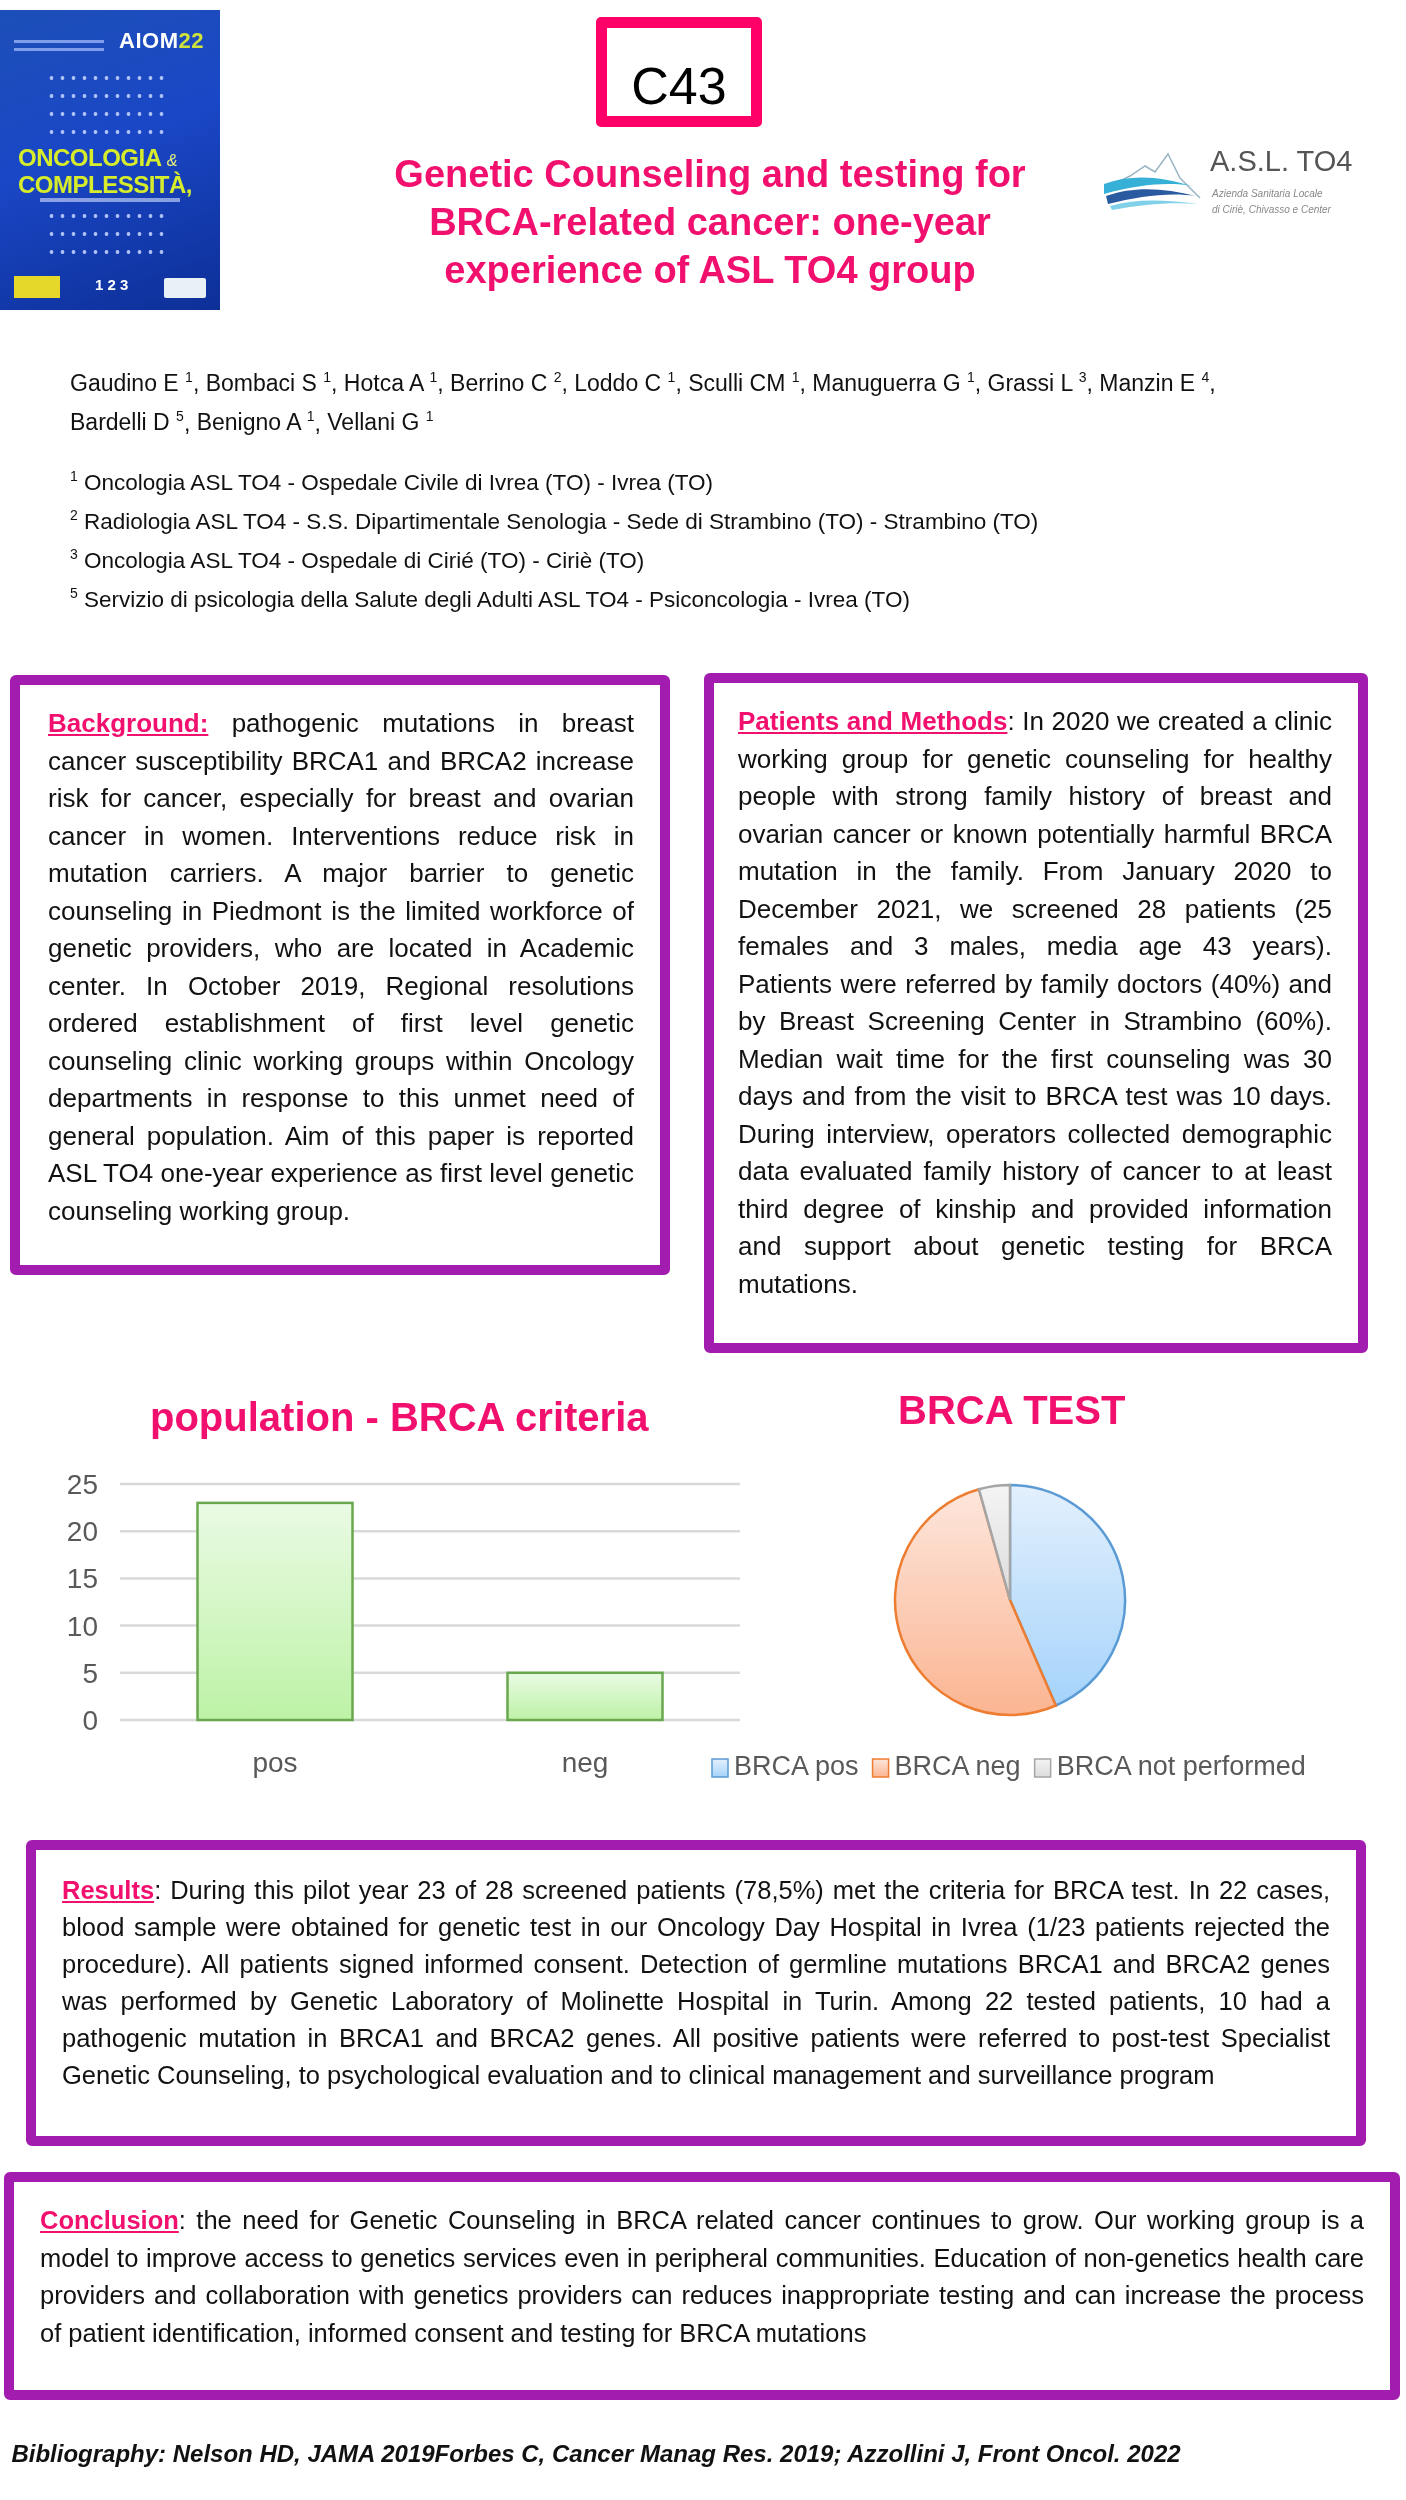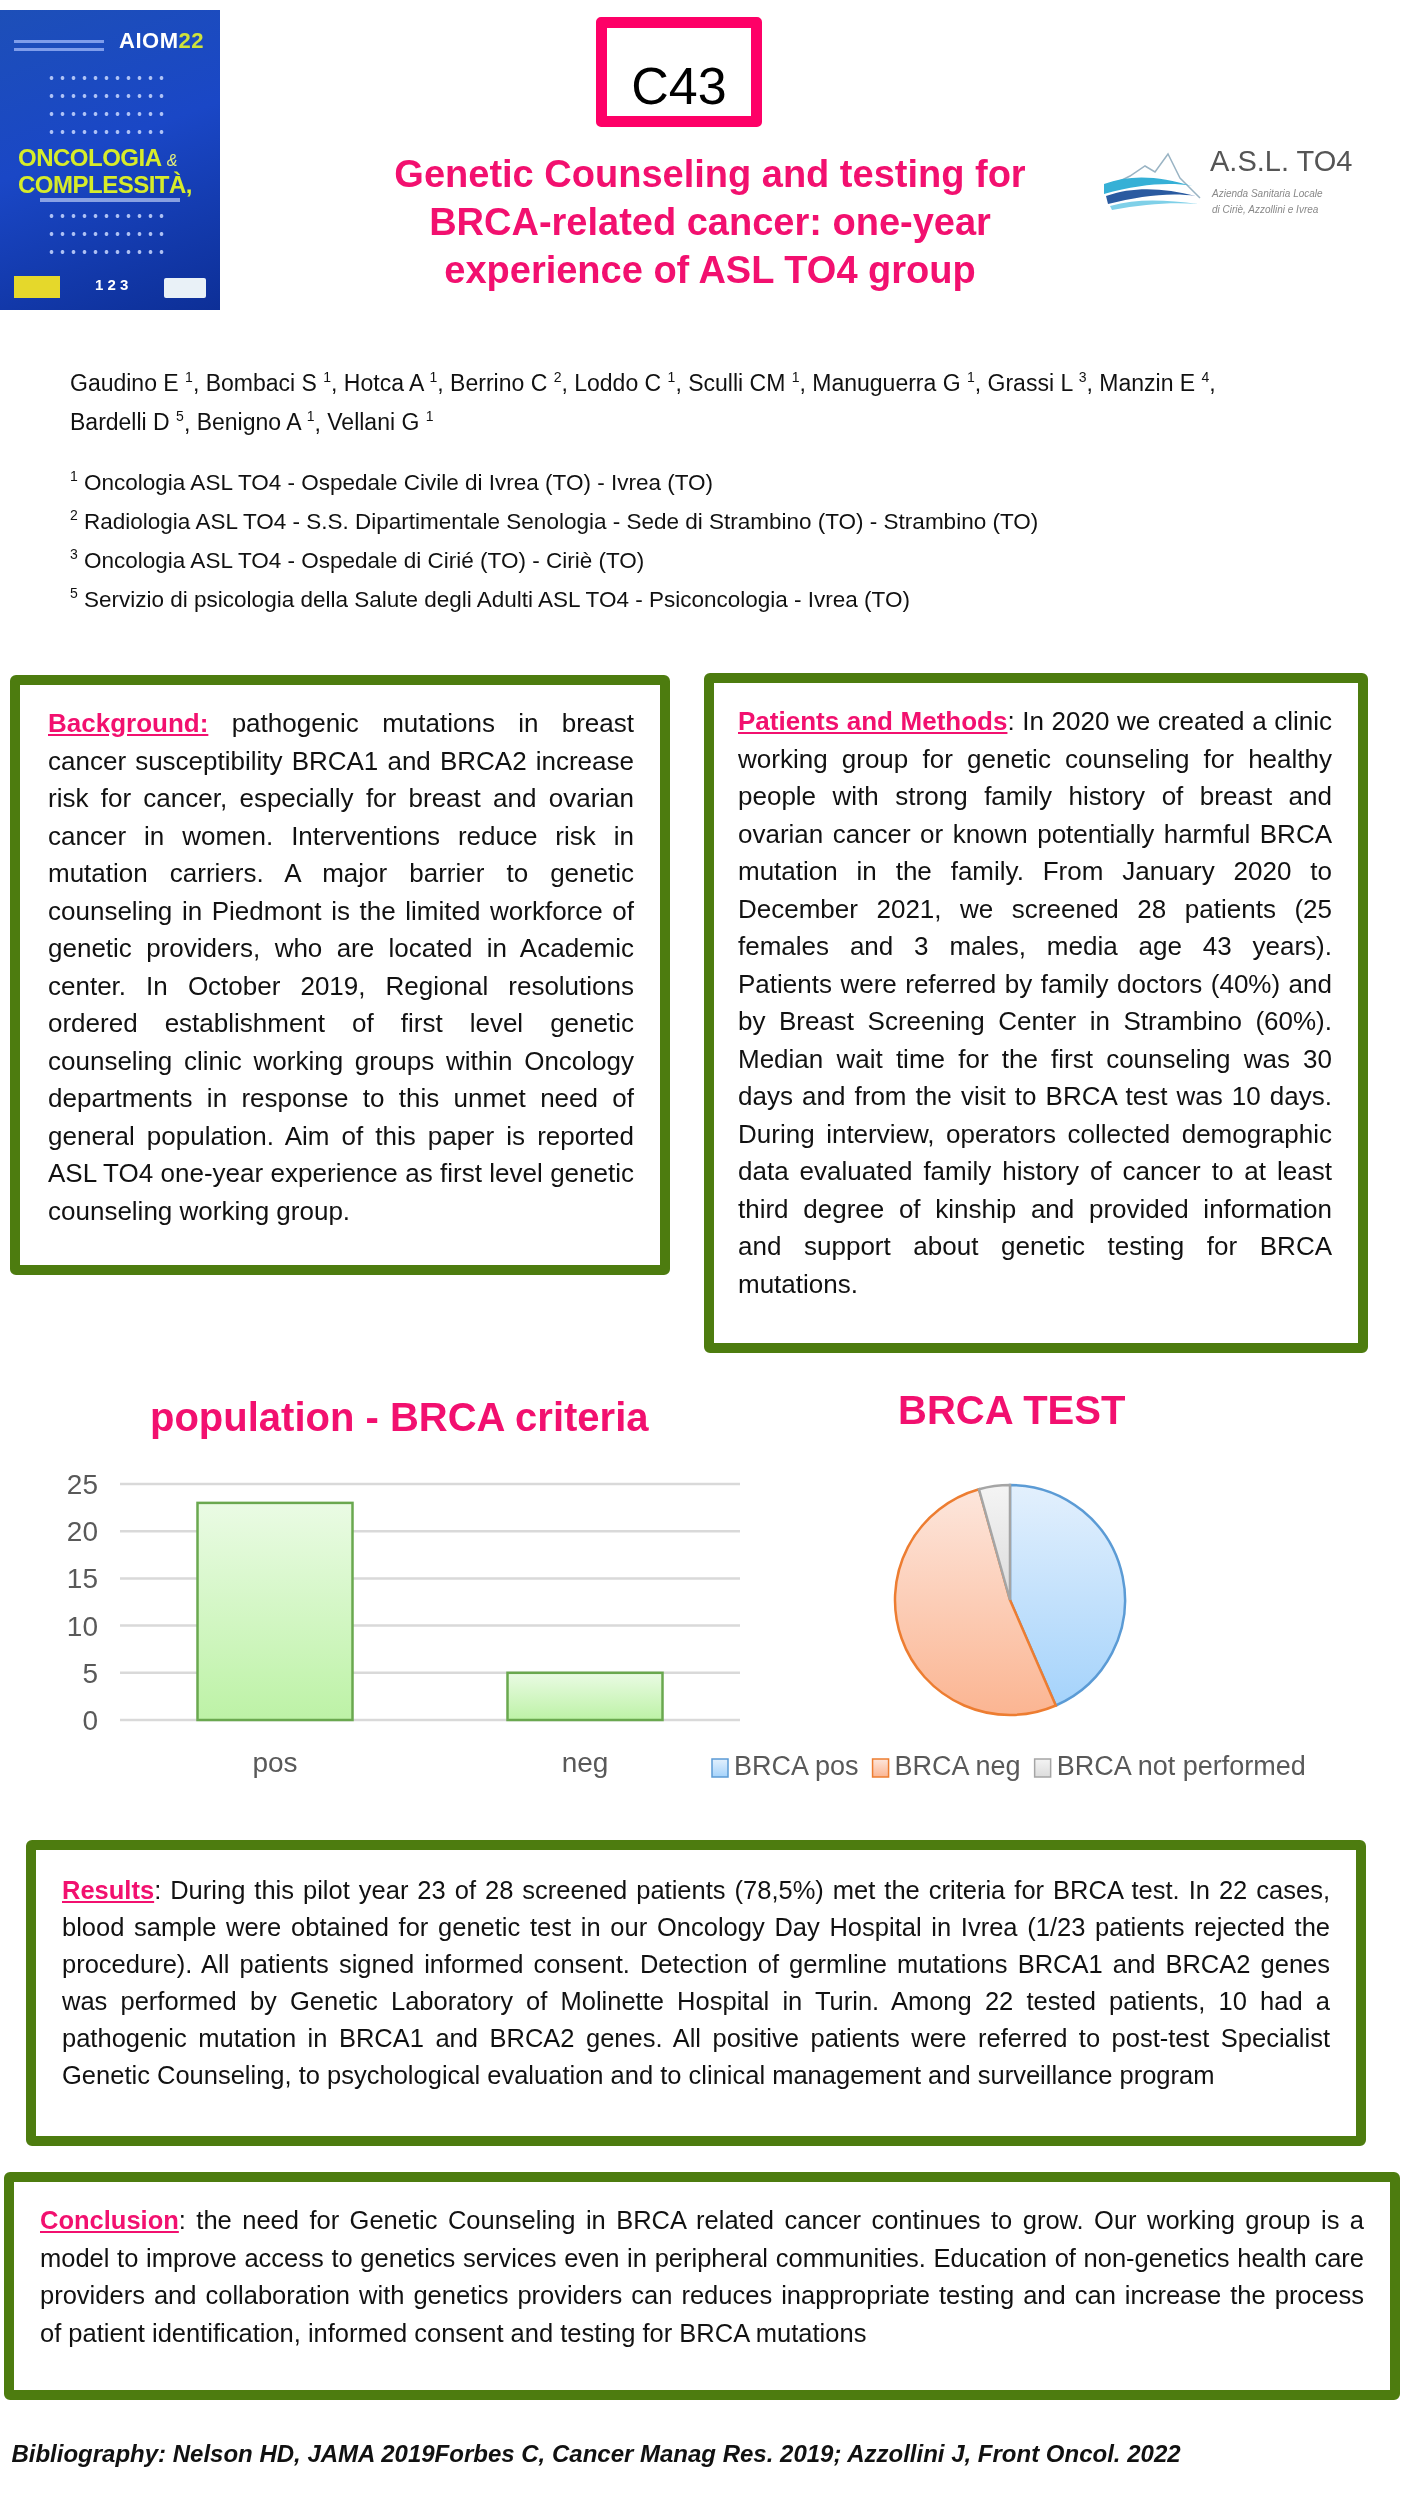--- a/index.html
+++ b/index.html
@@ -33,21 +33,21 @@
   .asl { position: absolute; left: 1100px; top: 140px; width: 260px; height: 90px; }
   .asl svg { position: absolute; left: 0; top: 6px; }
   .asl .name { position: absolute; left: 110px; top: 5px; font-size: 29px; color: #555; font-family: "Liberation Sans", sans-serif; }
   .asl .tag { position: absolute; left: 112px; top: 46px; font-size: 10px; line-height: 16px; color: #888; font-style: italic; }
 
   .authors { position: absolute; left: 70px; top: 360px; width: 1300px; font-size: 23px; line-height: 34px; color: #111; }
   .authors sup { font-size: 14px; }
   .affils { position: absolute; left: 70px; top: 460px; width: 1300px; font-size: 22.5px; line-height: 33.5px; }
   .affils sup { font-size: 14px; }
 
-  .box { position: absolute; border: 10px solid #4d7c0f; border-radius: 6px; background: #fff; }
+  .box { position: absolute; border: 10px solid #a21caf; border-radius: 6px; background: #fff; }
   .box p { text-align: justify; font-size: 26px; line-height: 37.5px; color: #111; }
   .box .h { color: #f2106f; font-weight: 700; text-decoration: underline; }
   .box .hs { color: #f2106f; text-decoration: underline; font-weight: 700; }
 
   .bg-box { left: 10px; top: 675px; width: 660px; height: 600px; padding: 20px 26px 0 28px; }
   .pm-box { left: 704px; top: 673px; width: 664px; height: 680px; padding: 20px 26px 0 24px; }
   .res-box { left: 26px; top: 1840px; width: 1340px; height: 306px; padding: 22px 26px 0 26px; }
   .res-box p { font-size: 25.5px; line-height: 37px; }
   .con-box { left: 4px; top: 2172px; width: 1396px; height: 228px; padding: 20px 26px 0 26px; }
   .con-box p { font-size: 25.5px; line-height: 37.5px; }
@@ -93,21 +93,21 @@
 <div class="asl">
   <svg width="110" height="70" viewBox="0 0 110 70">
     <polyline points="10,40 30,30 45,20 55,26 68,8 80,32 100,52" fill="none" stroke="#9ab4c4" stroke-width="1.5"></polyline>
     <path d="M4,38 C30,28 60,30 92,40 C70,36 40,38 4,48 Z" fill="#36b0d6"></path>
     <path d="M6,50 C34,40 64,42 96,50 C70,46 40,50 8,58 Z" fill="#2a5aa0"></path>
     <path d="M10,60 C38,52 66,54 98,58 C72,56 44,58 12,64 Z" fill="#7fd0e8"></path>
   </svg>
   <div class="name">A.S.L. TO4</div>
   <div class="tag">
     <div>Azienda Sanitaria Locale</div>
-    <div>di Ciriè, Azzollini e Ivrea</div>
+    <div>di Ciriè, Chivasso e Center</div>
   </div>
 </div>
 
 <div class="authors" id="authors"><span>Gaudino E <sup>1</sup></span>, <span>Bombaci S <sup>1</sup></span>, <span>Hotca A <sup>1</sup></span>, <span>Berrino C <sup>2</sup></span>, <span>Loddo C <sup>1</sup></span>, <span>Sculli CM <sup>1</sup></span>, <span>Manuguerra G <sup>1</sup></span>, <span>Grassi L <sup>3</sup></span>, <span>Manzin E <sup>4</sup></span>, <br><span>Bardelli D <sup>5</sup></span>, <span>Benigno A <sup>1</sup></span>, <span>Vellani G <sup>1</sup></span></div>
 
 <div class="affils" id="affils">
     <div><sup>1</sup><span> Oncologia ASL TO4 - Ospedale Civile di Ivrea (TO) - Ivrea (TO)</span></div>
     <div><sup>2</sup><span> Radiologia ASL TO4 - S.S. Dipartimentale Senologia - Sede di Strambino (TO) - Strambino (TO)</span></div>
     <div><sup>3</sup><span> Oncologia ASL TO4 - Ospedale di Cirié (TO) - Ciriè (TO)</span></div>
     <div><sup>5</sup><span> Servizio di psicologia della Salute degli Adulti ASL TO4 - Psiconcologia - Ivrea (TO)</span></div>

